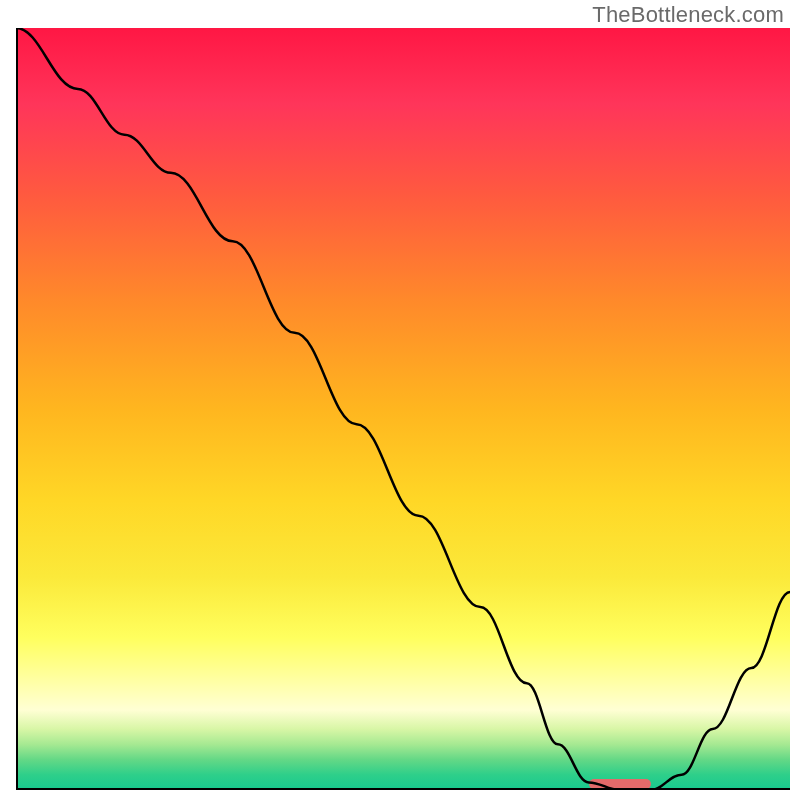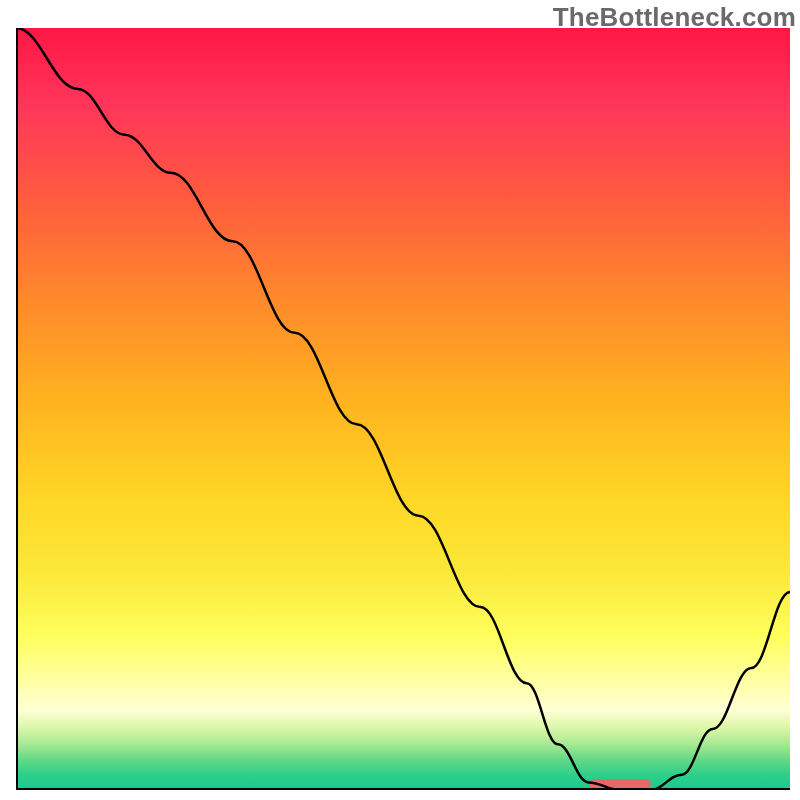--- a/index.html
+++ b/index.html
@@ -11,23 +11,23 @@
     font-family: Arial, Helvetica, sans-serif;
   }
   .wrap {
     position: relative;
     width: 800px;
     height: 800px;
   }
   .watermark {
     position: absolute;
     top: 2px;
-    right: 4px;
-    font-size: 26px;
-    font-weight: bold;
+    right: 16px;
+    font-size: 22px;
+    font-weight: normal;
     color: #6a6a6a;
     letter-spacing: 0.2px;
   }
   .plot {
     position: absolute;
     left: 16px;
     right: 10px;
     top: 28px;
     bottom: 10px;
     box-sizing: border-box;

